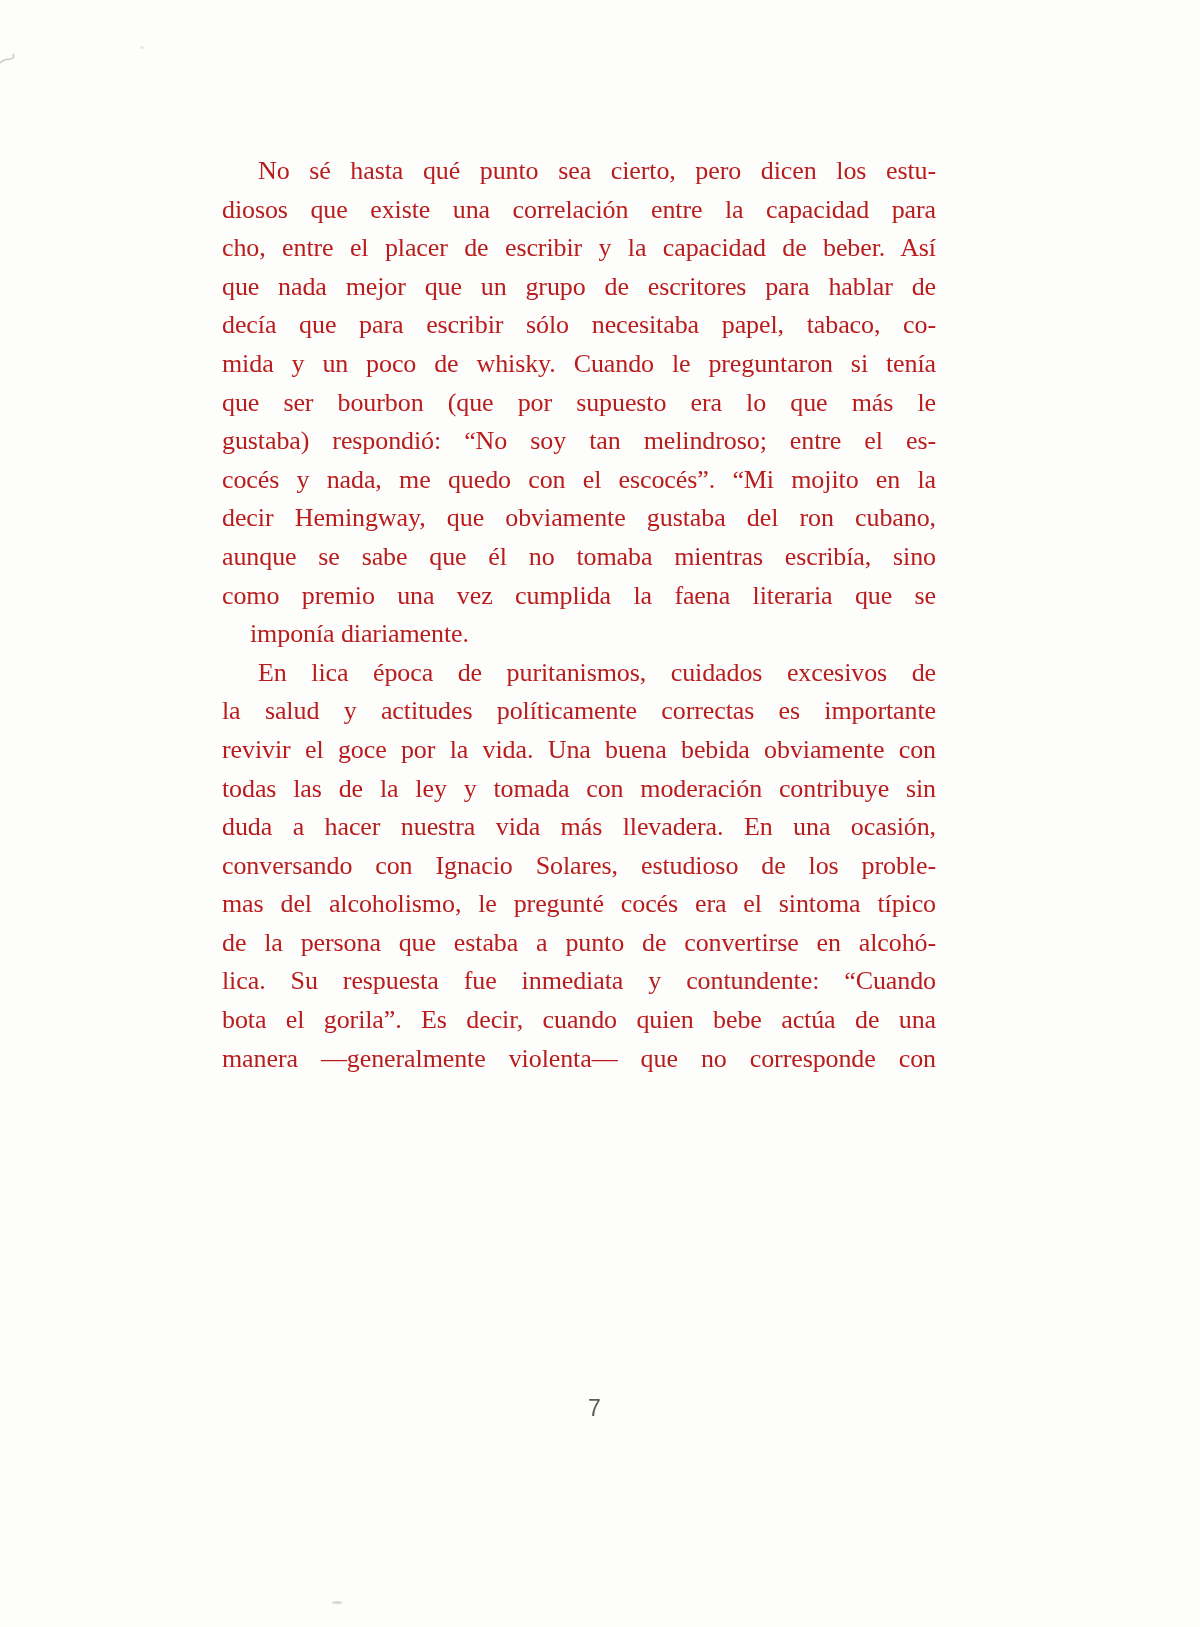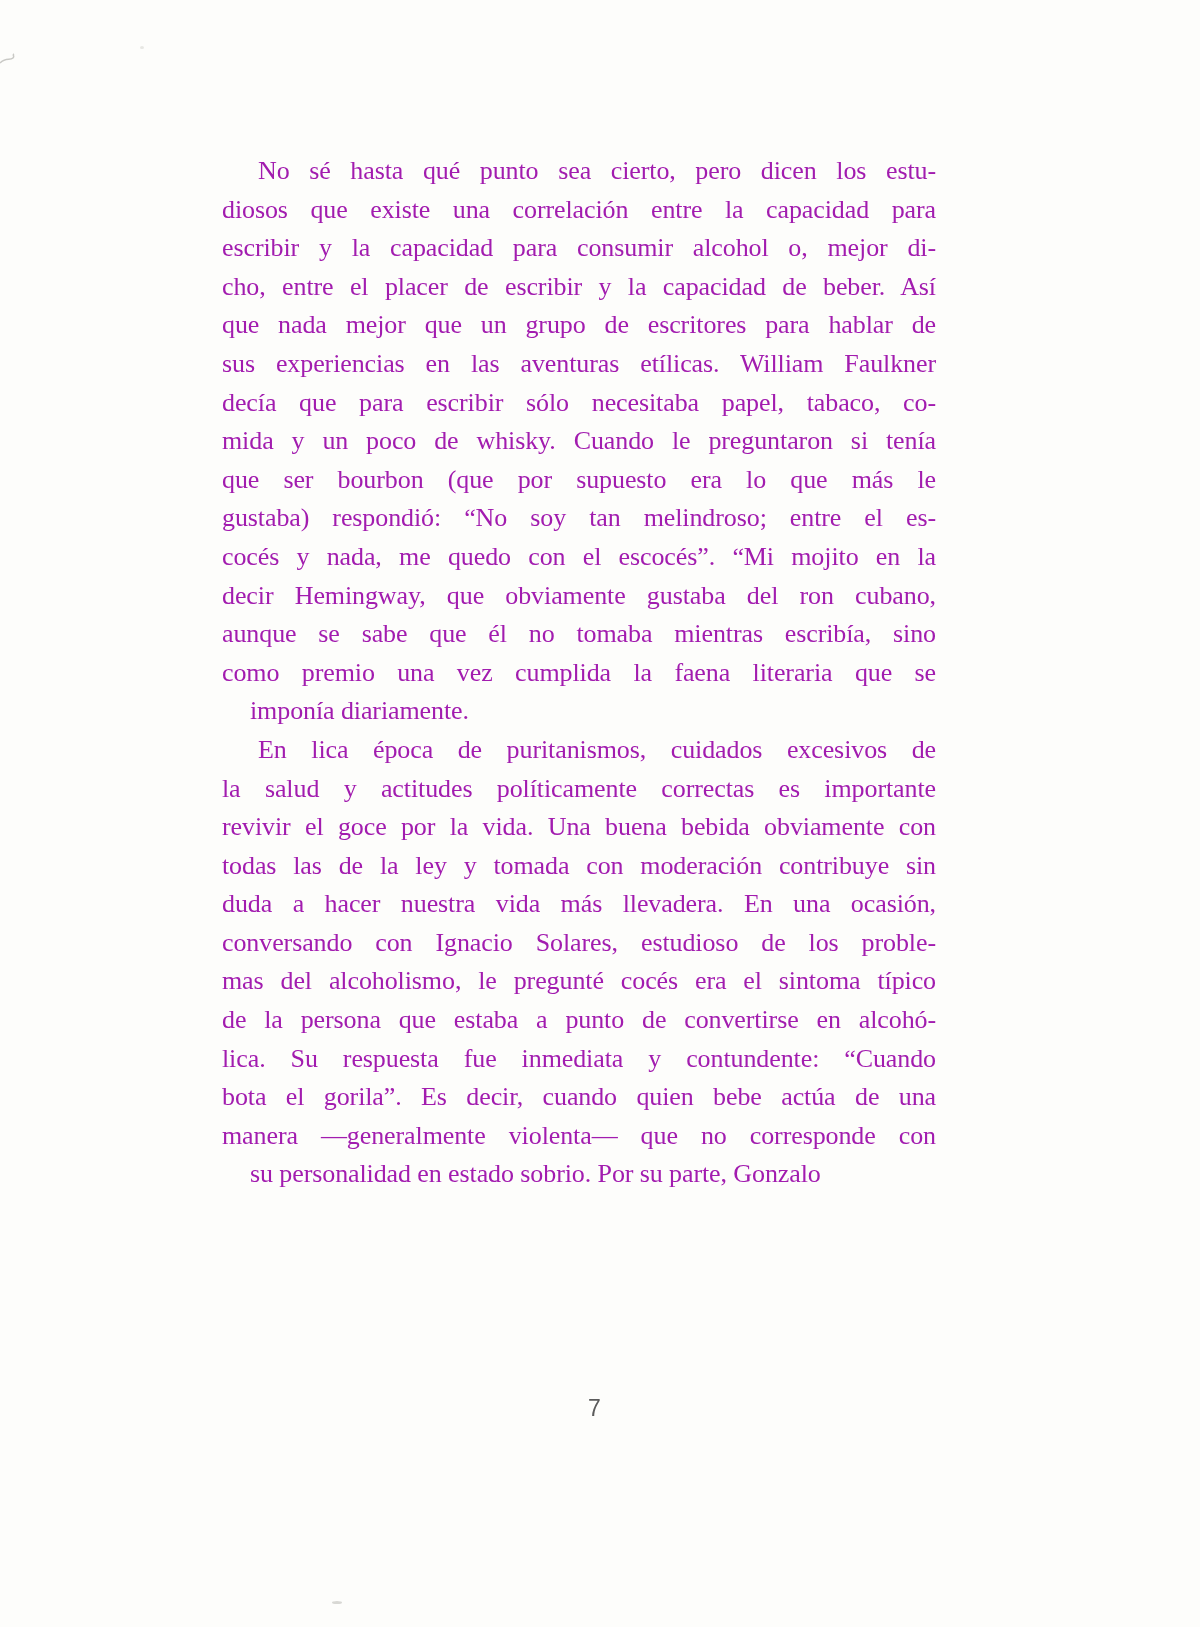--- a/index.html
+++ b/index.html
@@ -16,21 +16,21 @@
   }
   .page {
     position: absolute;
     inset: 0;
   }
   .text-block {
     position: absolute;
     left: 222px;
     top: 152px;
     width: 714px;
-    color: #a21caf;
+    color: #b91c1c;
   }
   .line {
     font-size: 26px;
     line-height: 38.6px;
     height: 38.6px;
     letter-spacing: -0.1px;
     text-align: justify;
     text-align-last: justify;
     overflow: hidden;
     white-space: nowrap;
@@ -75,24 +75,22 @@
     <path d="M0 18 C 6 12, 10 16, 13 13 C 15 11, 12 10, 14 9" fill="none" stroke="#c9c9c5" stroke-width="1.5"></path>
   </svg>
   <div class="scan-speck speck-1"></div>
   <div class="scan-speck speck-2"></div>
 
   <div class="text-block" id="text-block">
 
   <div>
         <div class="line indent">No sé hasta qué punto sea cierto, pero dicen los estu-</div>
         <div class="line">diosos que existe una correlación entre la capacidad para</div>
-        <div class="line">escribir y la capacidad para consumir alcohol o, mejor di-</div>
         <div class="line">cho, entre el placer de escribir y la capacidad de beber. Así</div>
         <div class="line">que nada mejor que un grupo de escritores para hablar de</div>
-        <div class="line">sus experiencias en las aventuras etílicas. William Faulkner</div>
         <div class="line">decía que para escribir sólo necesitaba papel, tabaco, co-</div>
         <div class="line">mida y un poco de whisky. Cuando le preguntaron si tenía</div>
         <div class="line">que ser bourbon (que por supuesto era lo que más le</div>
         <div class="line">gustaba) respondió: “No soy tan melindroso; entre el es-</div>
         <div class="line">cocés y nada, me quedo con el escocés”. “Mi mojito en la</div>
         <div class="line">decir Hemingway, que obviamente gustaba del ron cubano,</div>
         <div class="line">aunque se sabe que él no tomaba mientras escribía, sino</div>
         <div class="line">como premio una vez cumplida la faena literaria que se</div>
         <div class="line para-end">imponía diariamente.</div>
       </div>
@@ -101,19 +99,18 @@
         <div class="line">la salud y actitudes políticamente correctas es importante</div>
         <div class="line">revivir el goce por la vida. Una buena bebida obviamente con</div>
         <div class="line">todas las de la ley y tomada con moderación contribuye sin</div>
         <div class="line">duda a hacer nuestra vida más llevadera. En una ocasión,</div>
         <div class="line">conversando con Ignacio Solares, estudioso de los proble-</div>
         <div class="line">mas del alcoholismo, le pregunté cocés era el sintoma típico</div>
         <div class="line">de la persona que estaba a punto de convertirse en alcohó-</div>
         <div class="line">lica. Su respuesta fue inmediata y contundente: “Cuando</div>
         <div class="line">bota el gorila”. Es decir, cuando quien bebe actúa de una</div>
         <div class="line">manera —generalmente violenta— que no corresponde con</div>
-        <div class="line para-end">su personalidad en estado sobrio. Por su parte, Gonzalo</div>
       </div>
     </div>
 
   <div class="page-number">7</div>
 
 </div>
 
 </body></html>

